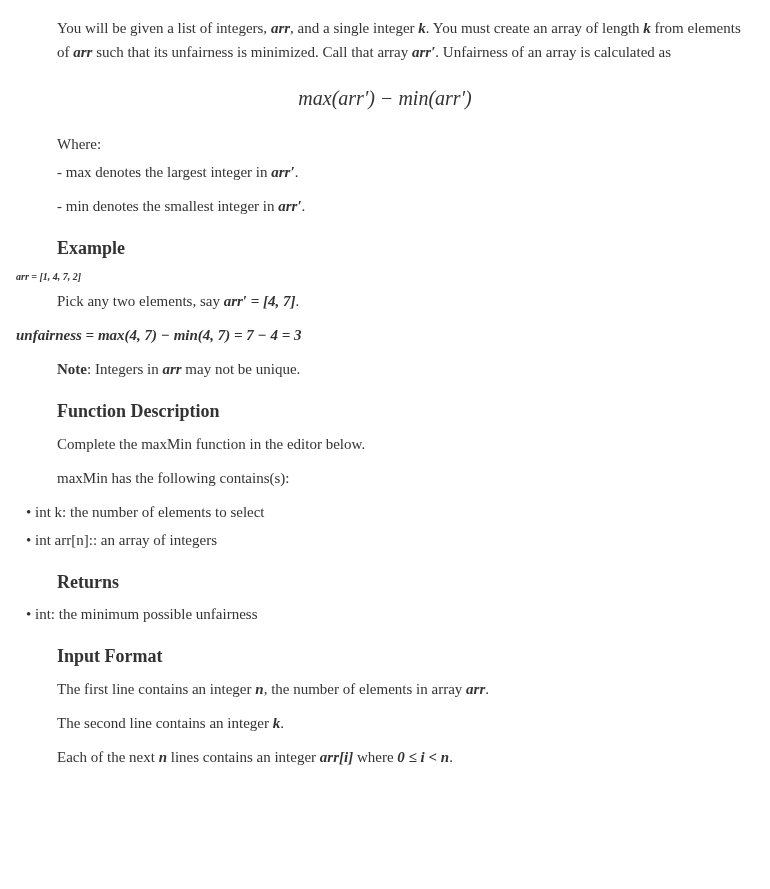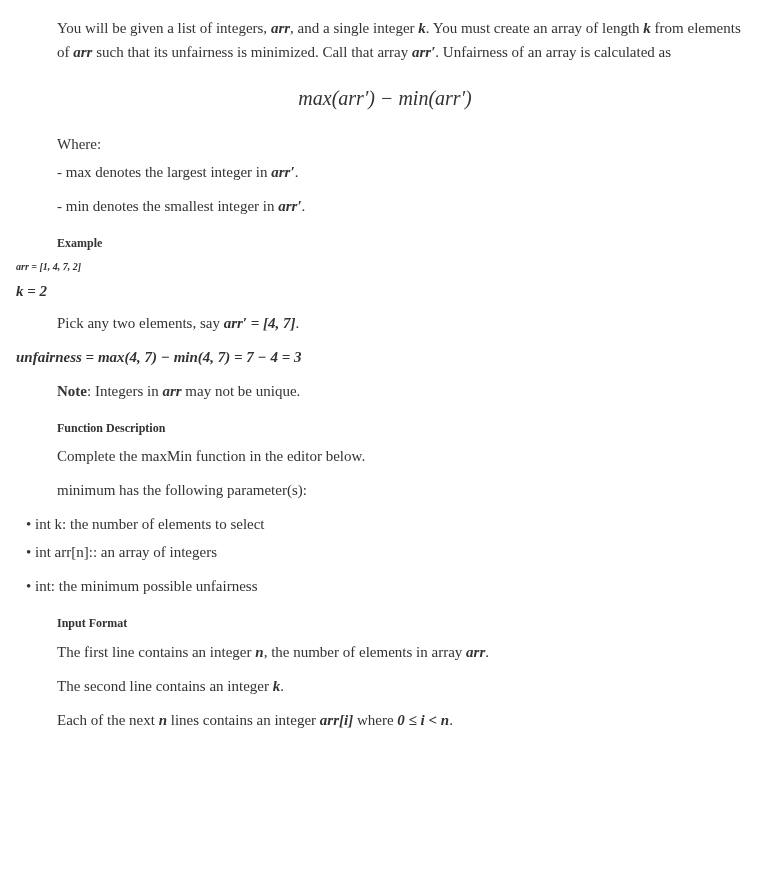--- a/index.html
+++ b/index.html
@@ -32,21 +32,21 @@
     .math-block {
       text-align: center;
       font-size: 20px;
       margin: 18px 0;
       font-family: Georgia, serif;
       font-style: italic;
     }
 
     .section-title {
       font-weight: bold;
-      font-size: 12px;
+      font-size: 18px;
       margin-top: 16px;
       margin-bottom: 6px;
     }
 
     .where-text {
       margin-bottom: 4px;
     }
 
     .bullet-list {
       list-style: none;
@@ -91,46 +91,44 @@
 </p>
 <p>
   <span>- min denotes the smallest integer in </span><span class="math-italic">arr′</span><span>.</span>
 </p>
 
 <div style="margin-top:14px;">
   <p class="section-title">Example</p>
   <div class="example-line" style="font-size:10px; margin-bottom:4px;">
     <span>arr = [1, 4, 7, 2]</span>
   </div>
-  <div class="example-line" style="font-size:15px; margin-bottom:8px;">
-    <span>k = 2</span>
-  </div>
   <p>
     <span>Pick any two elements, say </span><span class="math-italic">arr′ = [4, 7]</span><span>.</span>
   </p>
   <div class="example-line" style="font-size:15px; margin-bottom:6px;">
     <span>unfairness = max(4, 7) − min(4, 7) = 7 − 4 = 3</span>
   </div>
 </div>
 
 <p style="margin-top:10px;">
   <span class="note-bold">Note</span><span>: Integers in </span><span class="math-italic">arr</span><span> may not be unique.</span>
 </p>
 
 <div style="margin-top:14px;">
   <p class="section-title">Function Description</p>
   <p>Complete the maxMin function in the editor below.</p>
-  <p>minimum has the following parameter(s):</p>
+  <p>maxMin has the following contains(s):</p>
   <ul class="bullet-list">
     <li>int k: the number of elements to select</li>
     <li>int arr[n]:: an array of integers</li>
   </ul>
 </div>
 
 <div style="margin-top:10px;">
+  <p class="section-title">Returns</p>
   <ul class="bullet-list">
     <li>int: the minimum possible unfairness</li>
   </ul>
 </div>
 
 <div style="margin-top:10px;">
   <p class="section-title">Input Format</p>
   <p>
     <span>The first line contains an integer </span><span class="math-italic">n</span><span>, the number of elements in array </span><span class="math-italic">arr</span><span>.</span>
   </p>

